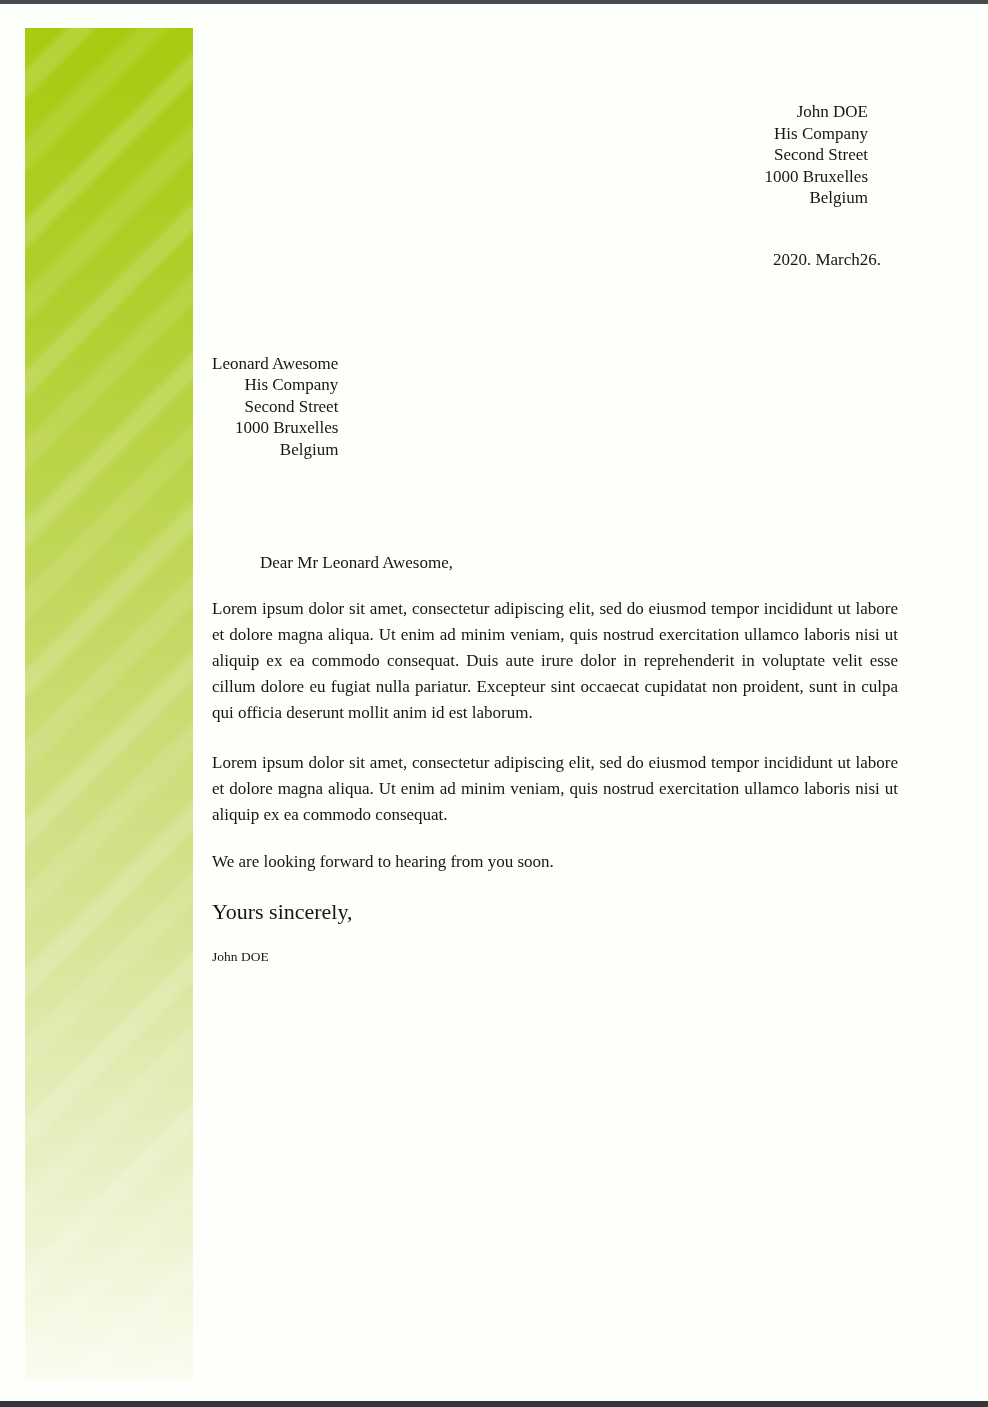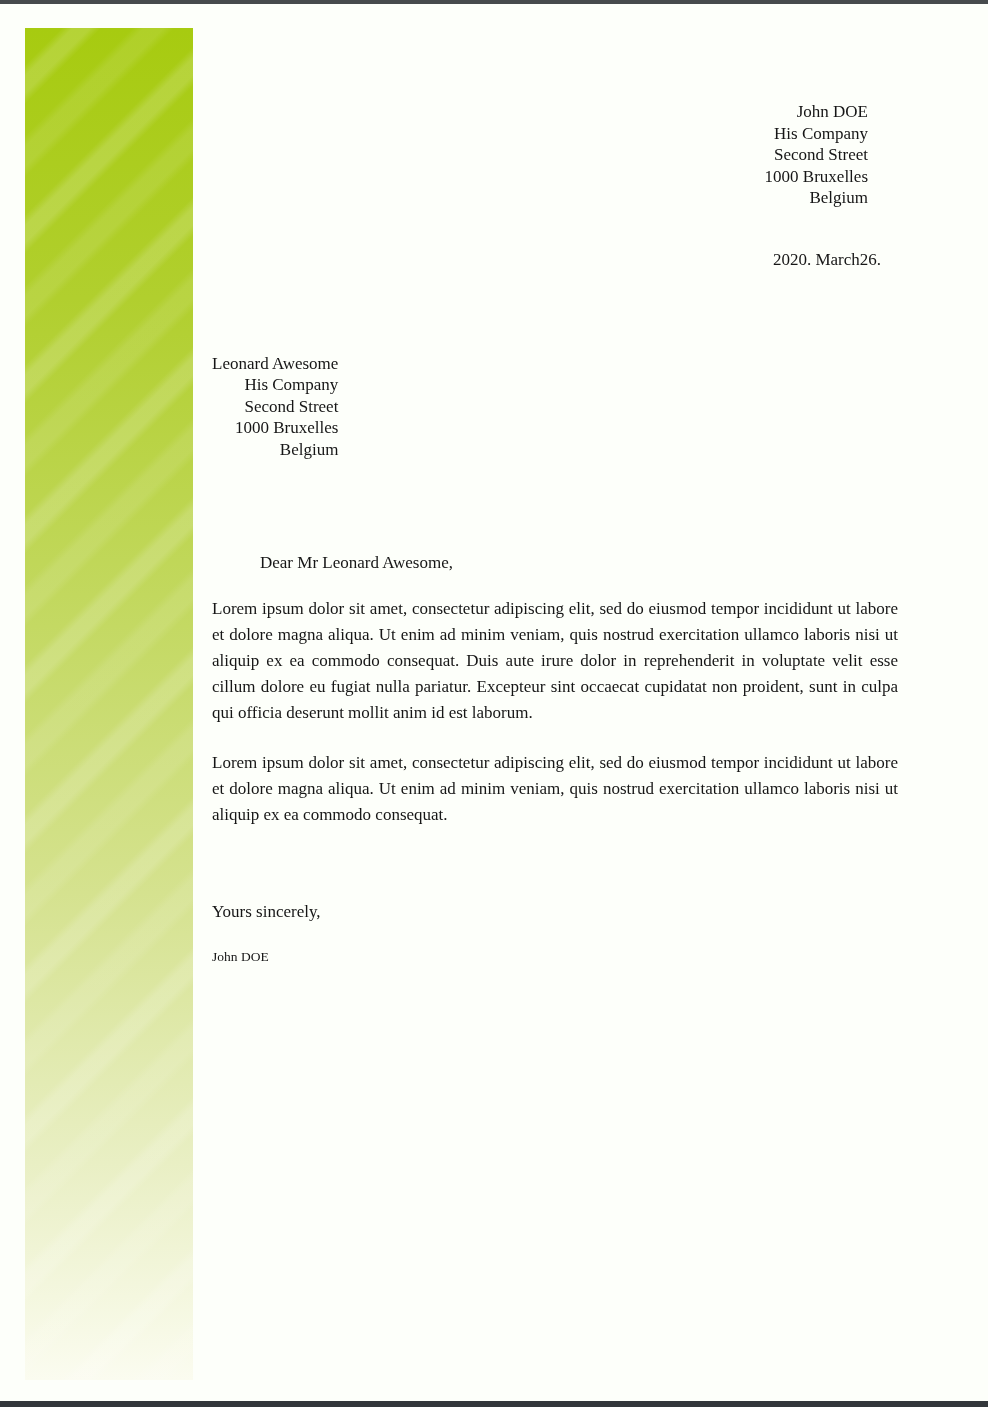--- a/index.html
+++ b/index.html
@@ -102,21 +102,21 @@
   .closing {
     position: absolute;
     top: 849px; left: 212px;
     width: 686px;
     font-size: 17px;
     line-height: 26px;
   }
   .valediction {
     position: absolute;
     top: 899px; left: 212px;
-    font-size: 17px;
+    font-size: 22px;
     line-height: 26px;
   }
   .signature {
     position: absolute;
     top: 947px; left: 212px;
     font-size: 13.5px;
     line-height: 20px;
   }
 </style>
 </head>
@@ -145,20 +145,21 @@
     <div>1000 Bruxelles</div>
     <div>Belgium</div>
   </div>
 
   <div class="salutation">Dear Mr Leonard Awesome,</div>
 
   <div class="para-1">Lorem ipsum dolor sit amet, consectetur adipiscing elit, sed do eiusmod tempor incididunt ut labore et dolore magna aliqua. Ut enim ad minim veniam, quis nostrud exercitation ullamco laboris nisi ut aliquip ex ea commodo consequat. Duis aute irure dolor in reprehenderit in voluptate velit esse cillum dolore eu fugiat nulla pariatur. Excepteur sint occaecat cupidatat non proident, sunt in culpa qui officia deserunt mollit anim id est laborum.</div>
 
   <div class="para-2">Lorem ipsum dolor sit amet, consectetur adipiscing elit, sed do eiusmod tempor incididunt ut labore et dolore magna aliqua. Ut enim ad minim veniam, quis nostrud exercitation ullamco laboris nisi ut aliquip ex ea commodo consequat.</div>
 
+  <div class="closing">We are looking forward to hearing from you soon.</div>
 
   <div class="valediction">Yours sincerely,</div>
 
   <div class="signature">John DOE</div>
 
   <div class="rule-bottom"></div>
 
 </div>
 
 </body></html>

